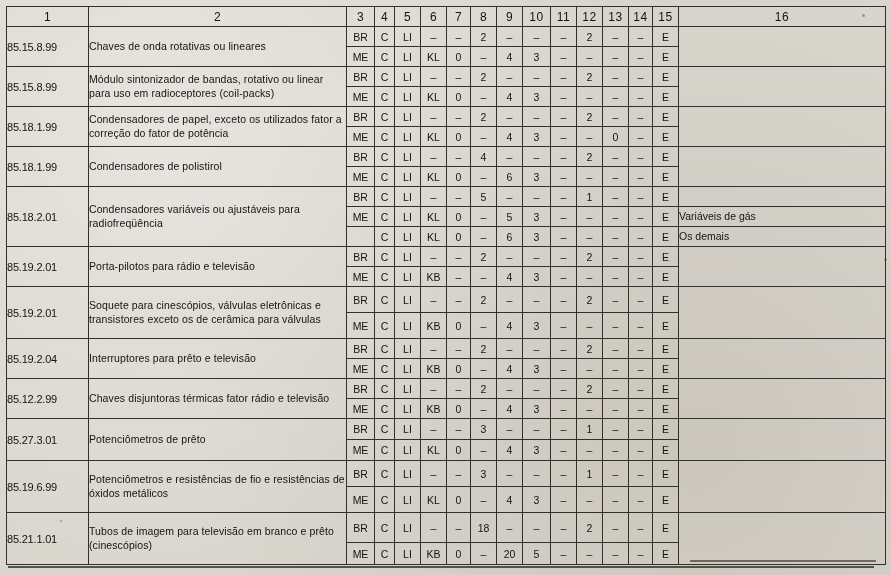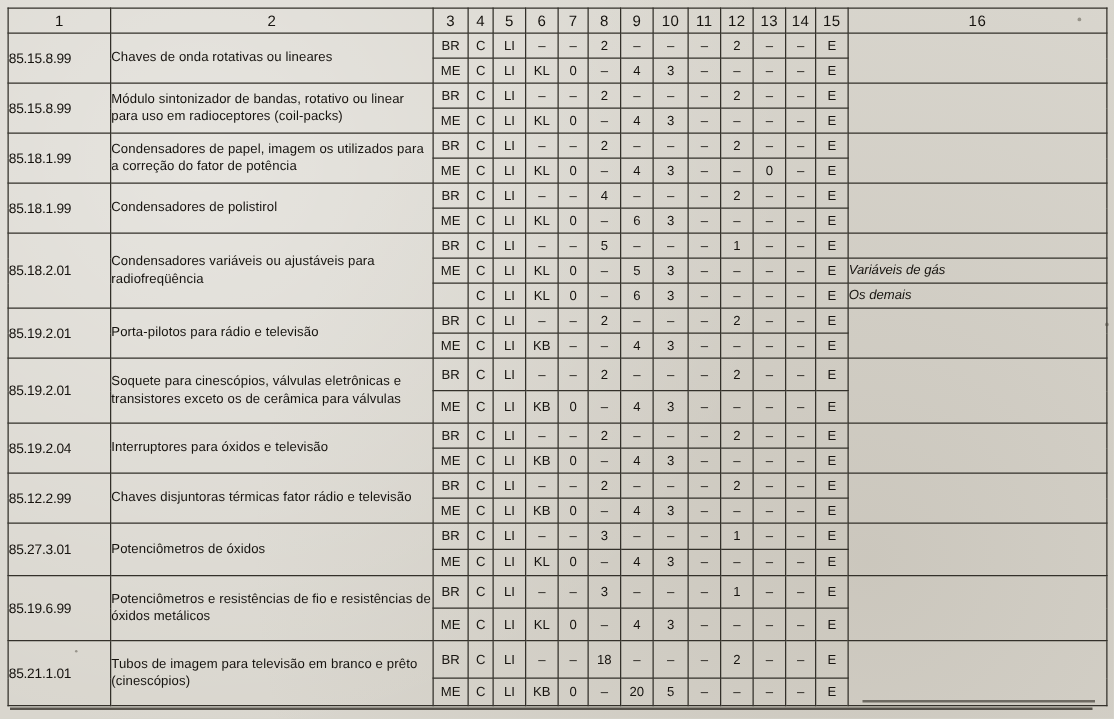--- a/index.html
+++ b/index.html
@@ -62,21 +62,20 @@
     letter-spacing: 0.1px;
   }
   .c {
     text-align: center;
     font-size: 10.5px;
   }
   .obs-cell {
     font-size: 10.5px;
     padding-left: 5px;
     line-height: 1.25;
-    font-style: italic;
   }
   .sub-row td {
     height: 19px;
   }
   .grp-top td { border-bottom: none; }
   .grp-mid td { border-top: none; border-bottom: none; }
   .grp-bot td { border-top: none; }
   .dash { letter-spacing: 0; }
   .bottom-rule {
     position: absolute;
@@ -210,21 +209,21 @@
           <td class="c">3</td>
           <td class="c dash">–</td>
           <td class="c dash">–</td>
           <td class="c dash">–</td>
           <td class="c dash">–</td>
           <td class="c">E</td>
         </tr>
 
         <tr class="sub-row grp-top">
           <td class="code-cell" rowspan="2">85.18.1.99</td>
-          <td class="desc-cell" rowspan="2">Condensadores de papel, imagem os utilizados para a correção do fator de potência</td>
+          <td class="desc-cell" rowspan="2">Condensadores de papel, exceto os utilizados fator a correção do fator de potência</td>
           <td class="c">BR</td>
           <td class="c">C</td>
           <td class="c">LI</td>
           <td class="c dash">–</td>
           <td class="c dash">–</td>
           <td class="c">2</td>
           <td class="c dash">–</td>
           <td class="c dash">–</td>
           <td class="c dash">–</td>
           <td class="c">2</td>
@@ -397,21 +396,21 @@
           <td class="c">3</td>
           <td class="c dash">–</td>
           <td class="c dash">–</td>
           <td class="c dash">–</td>
           <td class="c dash">–</td>
           <td class="c">E</td>
         </tr>
 
         <tr class="sub-row grp-top" style="height:14px">
           <td class="code-cell" rowspan="2">85.19.2.04</td>
-          <td class="desc-cell" rowspan="2">Interruptores para óxidos e televisão</td>
+          <td class="desc-cell" rowspan="2">Interruptores para prêto e televisão</td>
           <td class="c">BR</td>
           <td class="c">C</td>
           <td class="c">LI</td>
           <td class="c dash">–</td>
           <td class="c dash">–</td>
           <td class="c">2</td>
           <td class="c dash">–</td>
           <td class="c dash">–</td>
           <td class="c dash">–</td>
           <td class="c">2</td>
@@ -465,21 +464,21 @@
           <td class="c">3</td>
           <td class="c dash">–</td>
           <td class="c dash">–</td>
           <td class="c dash">–</td>
           <td class="c dash">–</td>
           <td class="c">E</td>
         </tr>
 
         <tr class="sub-row grp-top" style="height:21px">
           <td class="code-cell" rowspan="2">85.27.3.01</td>
-          <td class="desc-cell" rowspan="2">Potenciômetros de óxidos</td>
+          <td class="desc-cell" rowspan="2">Potenciômetros de prêto</td>
           <td class="c">BR</td>
           <td class="c">C</td>
           <td class="c">LI</td>
           <td class="c dash">–</td>
           <td class="c dash">–</td>
           <td class="c">3</td>
           <td class="c dash">–</td>
           <td class="c dash">–</td>
           <td class="c dash">–</td>
           <td class="c">1</td>

